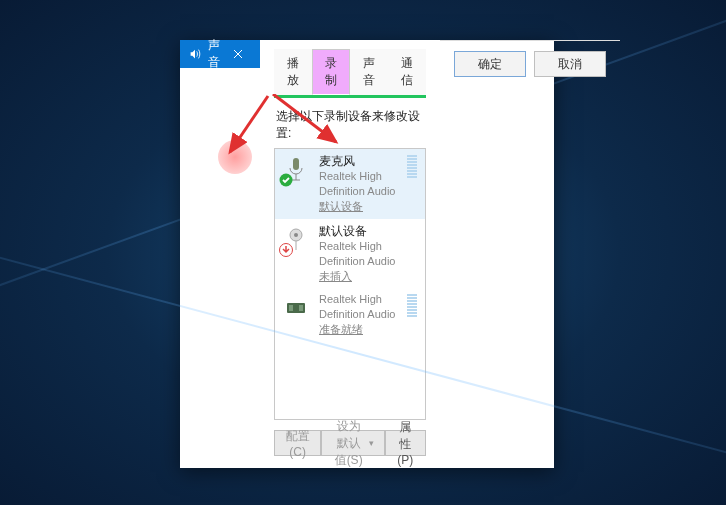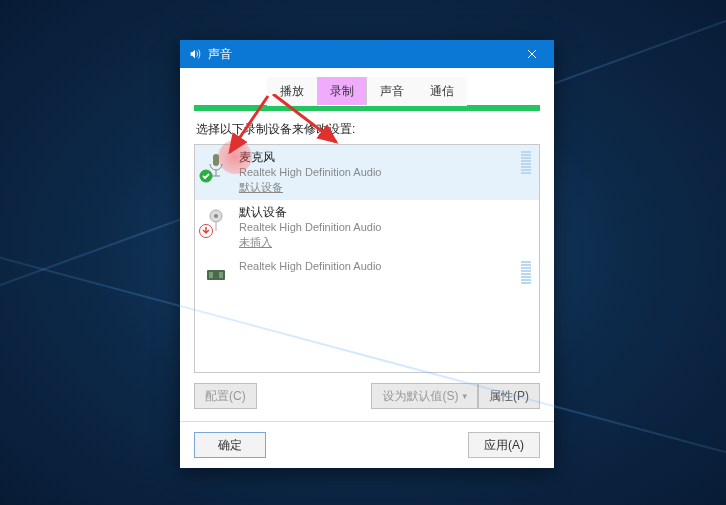--- a/index.html
+++ b/index.html
@@ -17,38 +17,38 @@
   transform-origin: center;
 }
 body::before { top: 30%; left: -50%; transform: rotate(-20deg); }
 body::after { top: 70%; left: -50%; transform: rotate(15deg); }
 
 .dialog {
   position: absolute; left: 180px; top: 40px;
   width: 374px; height: 428px;
   background: #fff;
   box-shadow: 0 4px 20px rgba(0,0,0,0.5);
-  display: flex; flex-direction: column;
+  display: flex; flex-direction: row;
 }
 .titlebar {
   height: 28px; background: #0a78d4; color: #fff;
   display: flex; align-items: center; padding: 0 4px 0 8px;
 }
 .titlebar-icon { width: 14px; height: 14px; margin-right: 6px; }
 .titlebar-icon svg { width: 100%; height: 100%; }
 .titlebar-title { flex: 1; font-size: 12px; }
 .titlebar-close {
   width: 36px; height: 28px; display: flex; align-items: center; justify-content: center;
   cursor: pointer;
 }
 .titlebar-close svg { width: 10px; height: 10px; }
 
 .content { flex: 1; padding: 8px 14px 12px; display: flex; flex-direction: column; }
 
-.tabs { display: flex; border-bottom: 6px solid #22c55e; justify-content: center; }
+.tabs { display: flex; border-bottom: 4px solid #22c55e; justify-content: center; }
 .tab {
   padding: 5px 12px; font-size: 12px; color: #333;
   border: 1px solid transparent; border-bottom: none;
   cursor: pointer; position: relative; top: 1px;
   background: #f9f9f9;
 }
 .tab.active {
   background: #f0abfc; border-color: #ccc; border-bottom: 1px solid #fff;
 }
 
@@ -194,20 +194,21 @@
       <div class="device-item">
         <div class="device-icon">
           <svg class="main-ic" viewBox="0 0 22 26">
               <rect x="2" y="8" width="18" height="10" rx="1" fill="#4a6a4a"></rect>
               <rect x="4" y="10" width="4" height="6" fill="#7a9a7a"></rect>
               <rect x="14" y="10" width="4" height="6" fill="#7a9a7a"></rect>
             </svg>
         </div>
         <div class="device-text">
           <div class="dev-driver">Realtek High Definition Audio</div>
+          <div class="dev-status">准备就绪</div>
         </div>
         <div class="level-bars">
             <span></span>
             <span></span>
             <span></span>
             <span></span>
             <span></span>
             <span></span>
             <span></span>
             <span></span>
@@ -222,21 +223,21 @@
             <span>设为默认值(S)</span>
             <span class="dropdown-arrow">▾</span>
           </button>
         <button class="btn">属性(P)</button>
       </div>
     </div>
   </div>
 
   <div class="dialog-footer">
     <button class="btn primary">确定</button>
-    <button class="btn">应用(A)</button>
+    <button class="btn">取消</button>
   </div>
 </div>
 
 <div class="red-circle"></div>
 <svg class="arrow-annotation" viewBox="0 0 140 70">
   <defs>
       <marker id="ah" markerWidth="8" markerHeight="8" refX="6" refY="3" orient="auto">
         <path d="M0 0L7 3L0 6z" fill="#e03030"></path>
       </marker>
     </defs>

